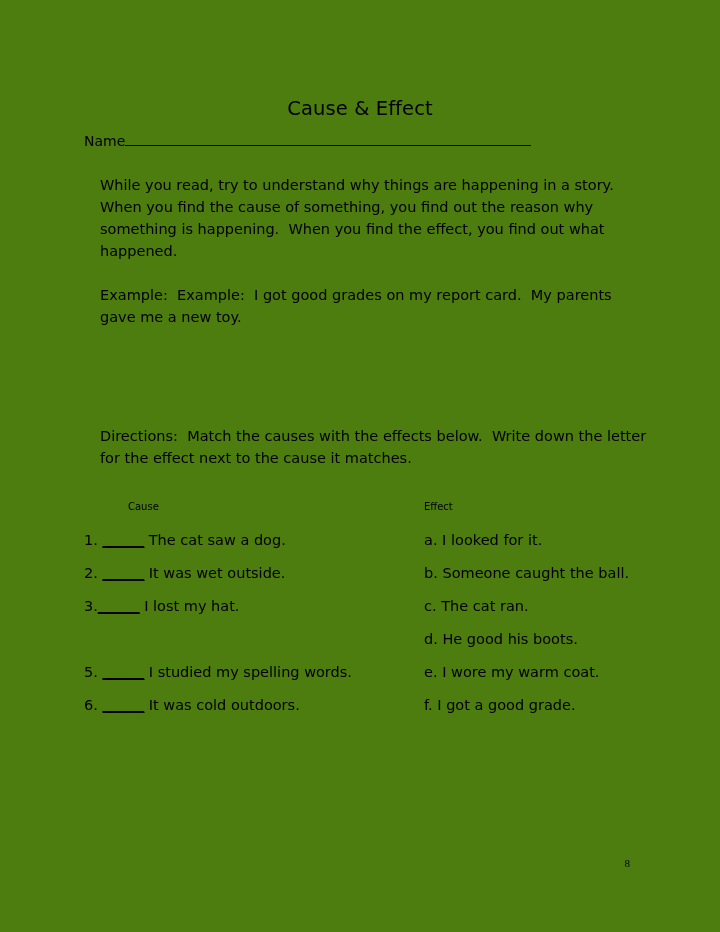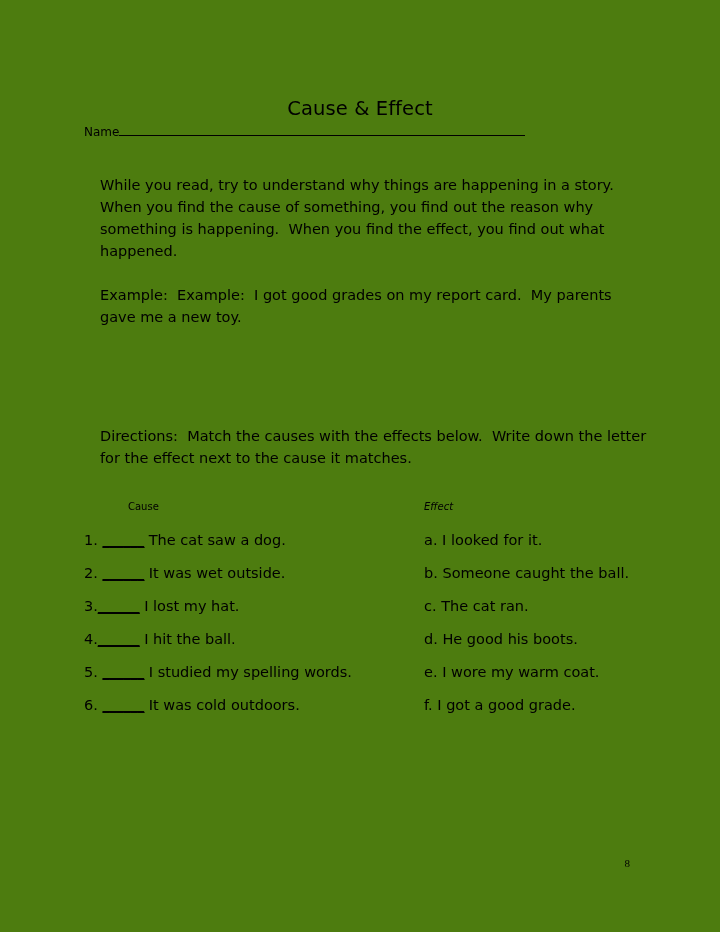--- a/index.html
+++ b/index.html
@@ -34,23 +34,23 @@
     font-size: 19.5px;
     font-weight: normal;
     line-height: 1.2;
     letter-spacing: 0.1px;
   }
 
   
   .name-row {
     position: absolute;
     left: 84px;
-    top: 124px;
+    top: 132px;
     width: 545px;
-    font-size: 12px;
+    font-size: 14px;
     line-height: 1.35;
     white-space: nowrap;
   }
   .name-label {
     display: inline;
   }
   .name-rule {
     display: inline-block;
     width: 406px;
     border-bottom: 1px solid #000;
@@ -91,21 +91,20 @@
   }
   .header-cause {
     position: absolute;
     left: 44px;
     top: 0;
   }
   .header-effect {
     position: absolute;
     left: 340px;
     top: 0;
-    font-style: italic;
   }
 
   .match-row {
     position: relative;
     height: 33px;
     font-size: 14.5px;
     line-height: 20px;
     white-space: nowrap;
   }
 
@@ -174,21 +173,20 @@
       <span class="cause-cell"><span>2. </span><span class="blank-rule">______</span><span> It was wet outside.</span></span>
       <span class="effect-cell"><span>b.</span><span> Someone caught the ball.</span></span>
     </div>
 
     <div class="match-row">
       <span class="cause-cell"><span>3.</span><span class="blank-rule">______</span><span> I lost my hat.</span></span>
       <span class="effect-cell"><span>c.</span><span> The cat ran.</span></span>
     </div>
 
     <div class="match-row">
-      <span class="cause-cell"><span>4.</span><span class="blank-rule">______</span><span> I hit the ball.</span></span>
       <span class="effect-cell"><span>d.</span><span> He good his boots.</span></span>
     </div>
 
     <div class="match-row">
       <span class="cause-cell"><span>5. </span><span class="blank-rule">______</span><span> I studied my spelling words.</span></span>
       <span class="effect-cell"><span>e.</span><span> I wore my warm coat.</span></span>
     </div>
 
     <div class="match-row">
       <span class="cause-cell"><span>6. </span><span class="blank-rule">______</span><span> It was cold outdoors.</span></span>

